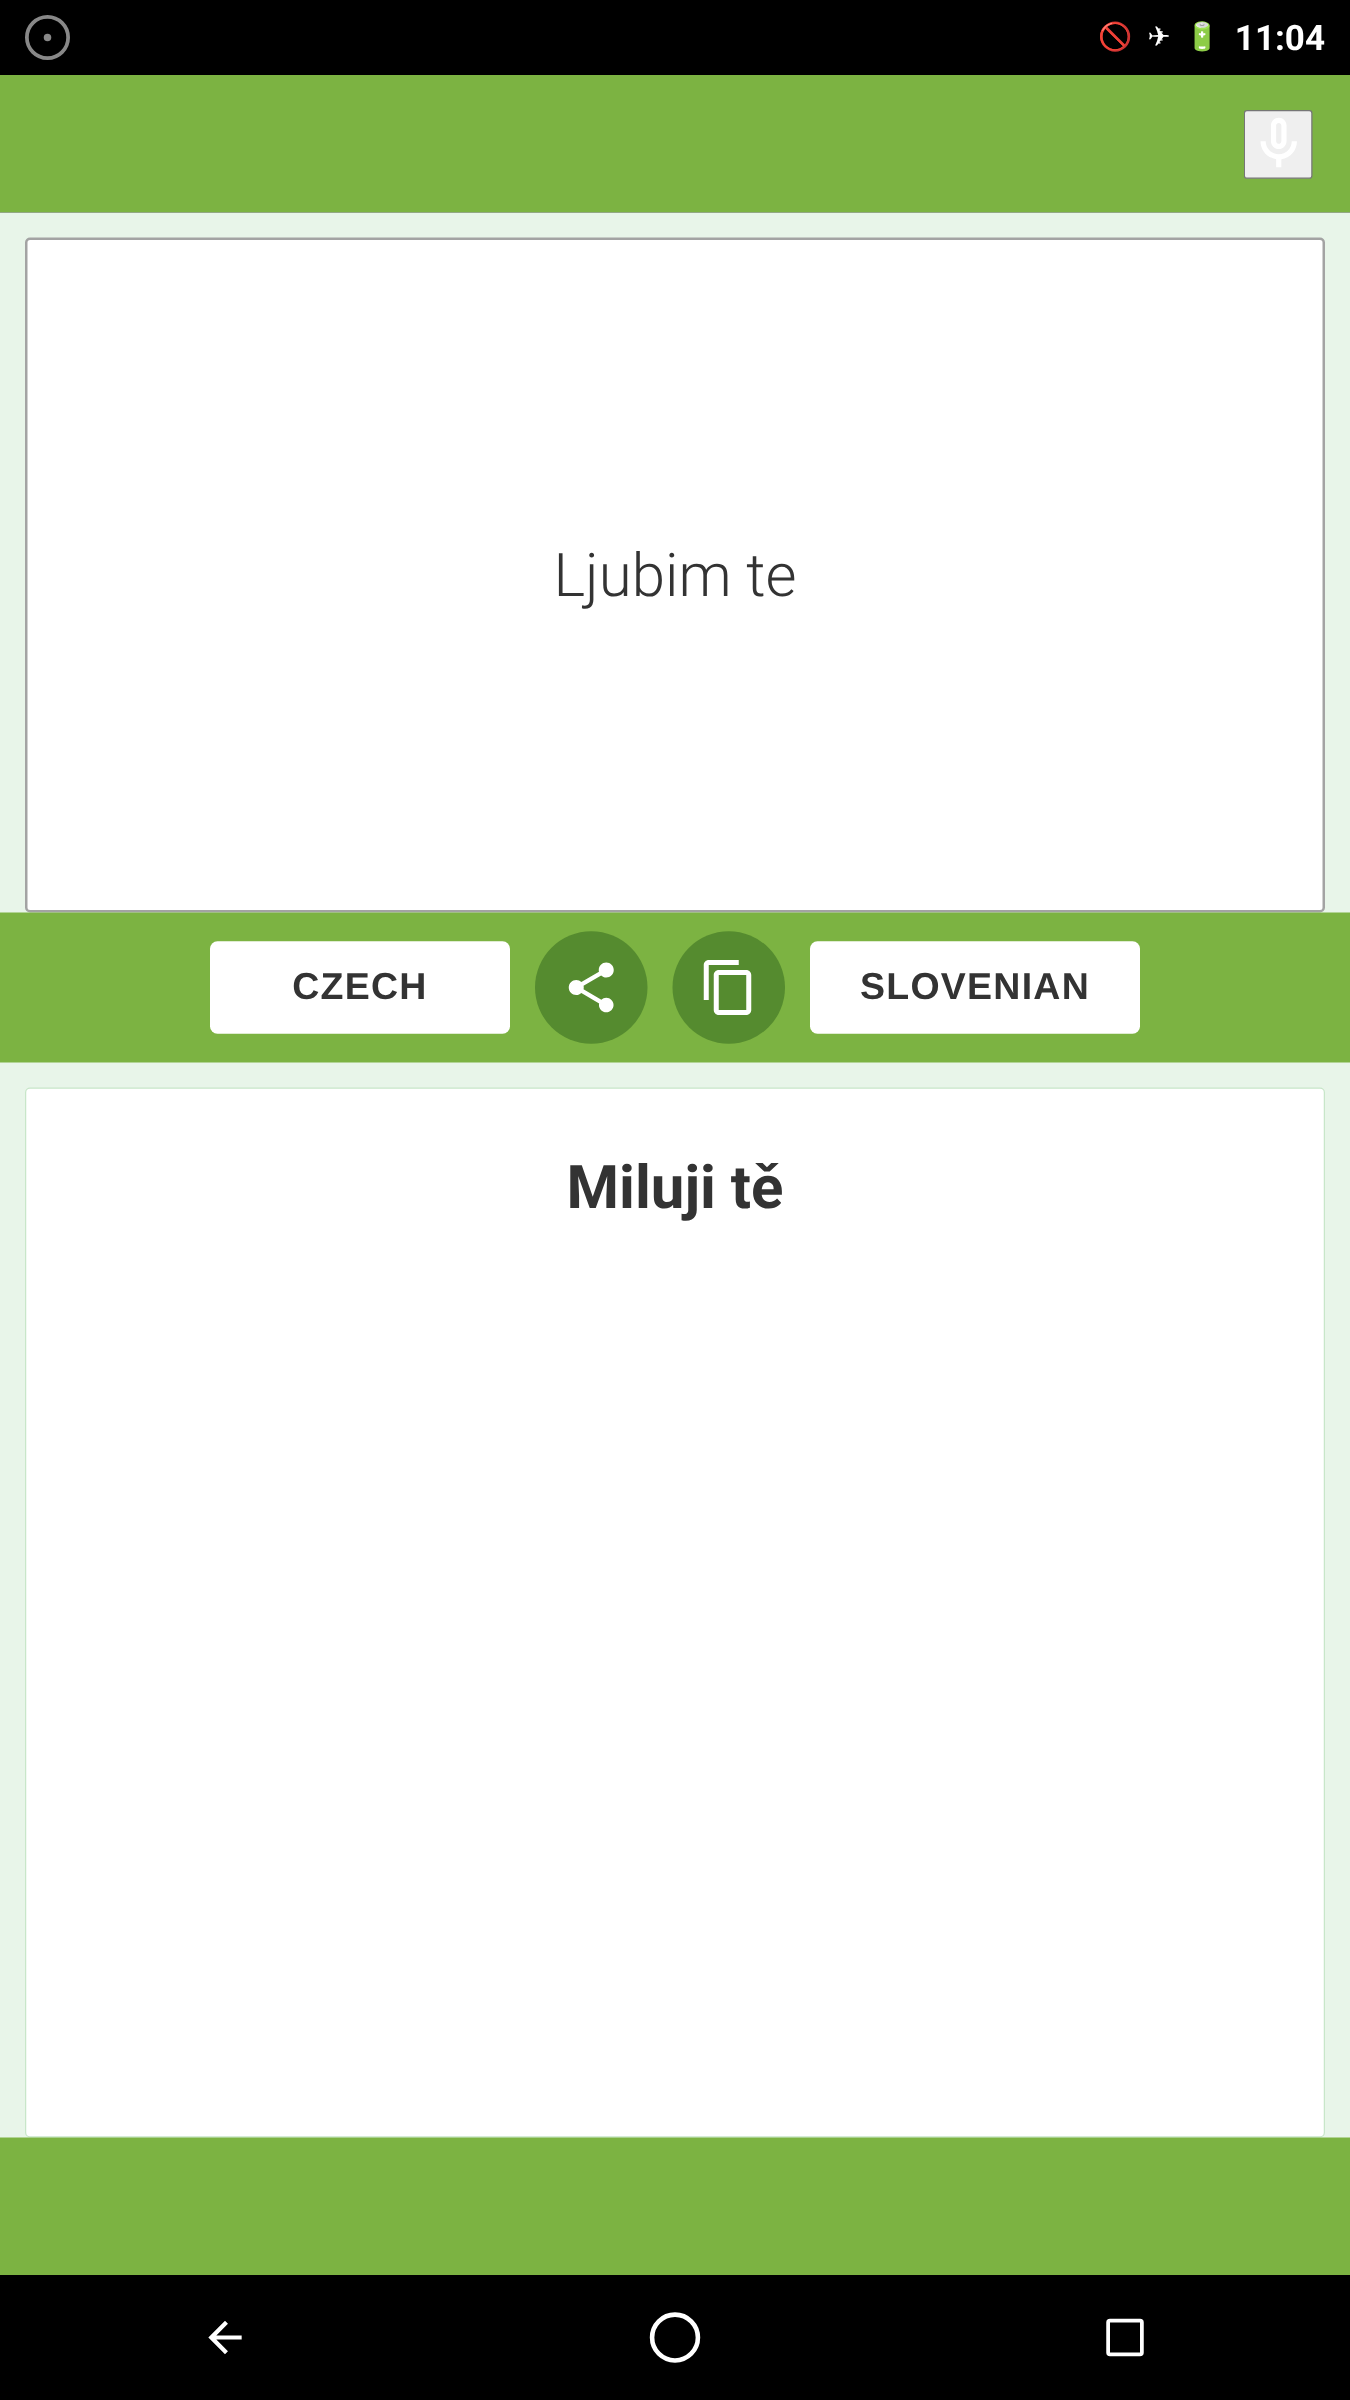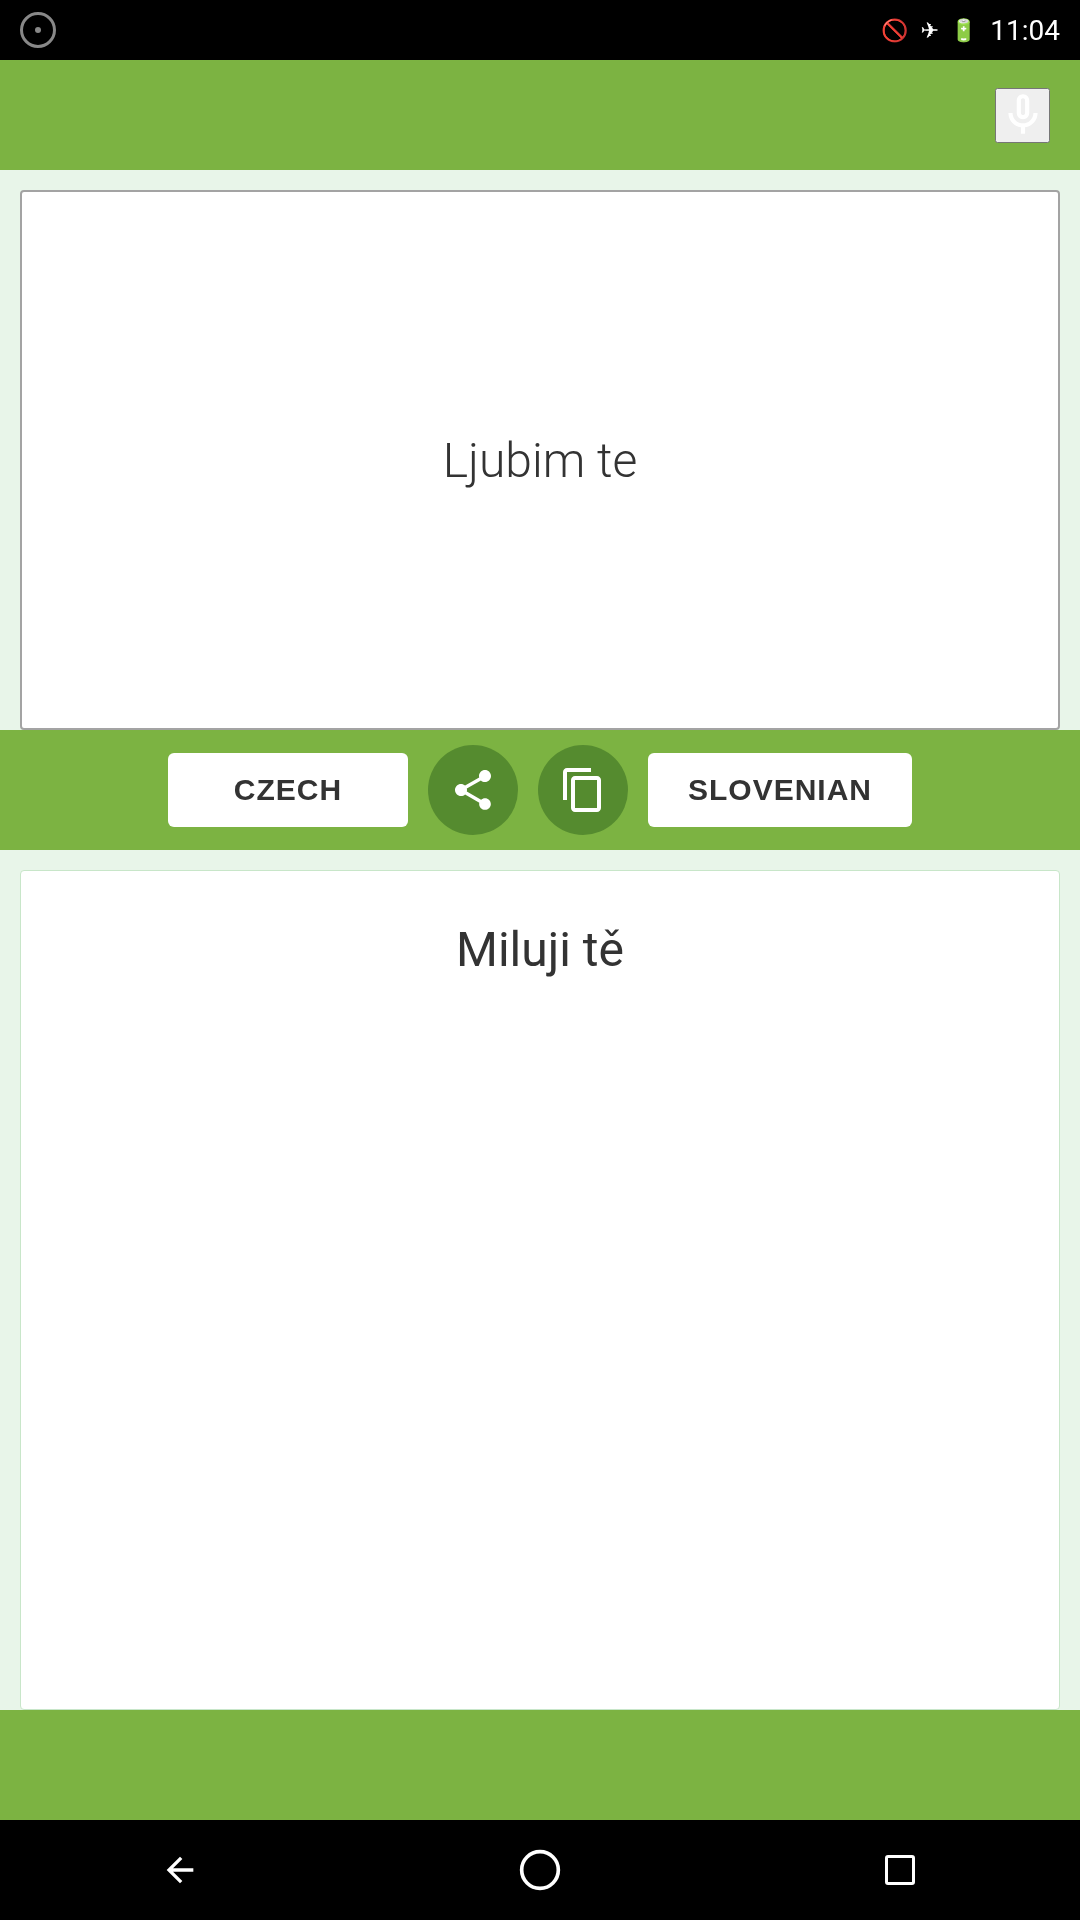--- a/index.html
+++ b/index.html
@@ -39,21 +39,21 @@
 
     #status-bar .right-icons {
       display: flex;
       align-items: center;
       gap: 12px;
     }
 
     .status-time {
       color: #fff;
       font-size: 28px;
-      font-weight: normal;
+      font-weight: bold;
     }
 
     
     #app-bar {
       width: 100%;
       height: 110px;
       background: #7cb342;
       display: flex;
       align-items: center;
       justify-content: flex-end;
@@ -158,21 +158,21 @@
       display: flex;
       align-items: flex-start;
       justify-content: center;
       padding: 50px 30px;
       margin-top: 20px;
     }
 
     #translation-text {
       font-size: 48px;
       color: #333;
-      font-weight: 400;
+      font-weight: 700;
       text-align: center;
     }
 
     
     #bottom-green-bar {
       background: #7cb342;
       height: 110px;
       flex-shrink: 0;
       margin: 0 -20px;
       margin-bottom: -20px;

